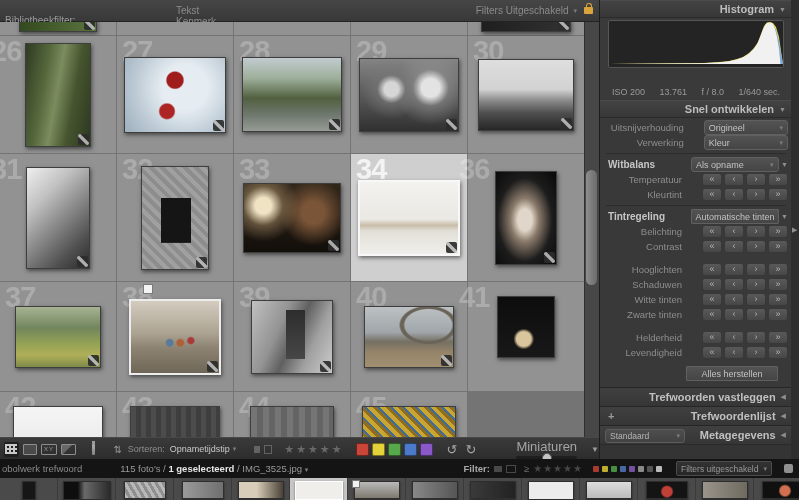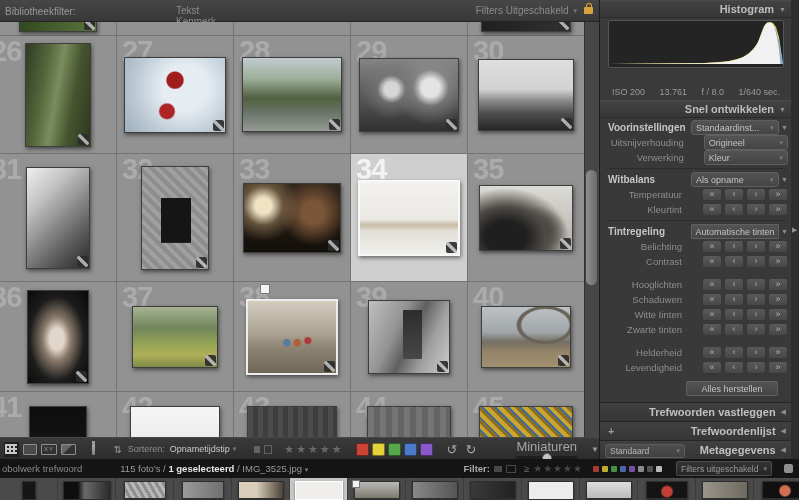--- a/index.html
+++ b/index.html
@@ -3,21 +3,21 @@
 <meta charset="utf-8">
 <style>
   html,body{margin:0;padding:0;background:#1a1a1a;}
   .stage{position:relative;width:799px;height:500px;overflow:hidden;background:#929292;
          font-family:"Liberation Sans",sans-serif;user-select:none;}
 
   
   .topbar{position:absolute;left:0;top:0;width:599px;height:21px;
           background:linear-gradient(#464646,#383838);border-bottom:1px solid #242424;
           font-size:10px;color:#9b9b9b;}
-  .tb-title{position:absolute;left:5px;top:6px;}
+  .tb-title{position:absolute;left:5px;top:15px;}
   .tb-items{position:absolute;left:176px;top:5px;display:flex;flex-direction:column;}
   .tb-item{color:#8b8b8b;}
   .tb-right{position:absolute;right:22px;top:5px;display:flex;align-items:center;gap:5px;color:#8b8b8b;}
   .caret{font-size:7px;color:#7d7d7d;}
   .lock{position:absolute;right:6px;top:7px;width:9px;height:7px;background:#d9a43c;border-radius:1px;}
   .lock::before{content:"";position:absolute;left:1.5px;top:-4px;width:4px;height:4px;
                 border:1.5px solid #d9a43c;border-bottom:none;border-radius:3px 3px 0 0;}
 
   
   .grid{position:absolute;left:0;top:22px;width:584px;height:415px;background:#747474;
@@ -230,27 +230,20 @@
 
       </div>
       <div class="cell" style="background: rgb(207, 207, 207);">
         <span class="cellnum" style="color: rgba(255, 255, 255, 0.75);">34</span>
         <div class="thumb" style="width: 98px; height: 72px; border: 2px solid rgb(248, 248, 248); background: linear-gradient(rgb(243, 242, 239) 0%, rgb(234, 232, 227) 52%, rgb(201, 189, 167) 60%, rgb(226, 223, 216) 68%, rgb(240, 239, 235) 100%);">
           <span class="badge"></span>
         </div>
 
       </div>
       <div class="cell">
-        <span class="cellnum">35</span>
-        <div class="thumb" style="width: 92px; height: 64px; background: radial-gradient(at 28% 80%, rgb(31, 31, 31) 0px, rgb(31, 31, 31) 22%, rgb(78, 74, 69) 42%, rgba(0, 0, 0, 0) 68%), radial-gradient(at 60% 70%, rgb(58, 58, 58) 0px, rgb(58, 58, 58) 14%, rgba(0, 0, 0, 0) 40%), linear-gradient(rgb(220, 218, 213), rgb(181, 177, 170));">
-          <span class="badge"></span>
-        </div>
-
-      </div>
-      <div class="cell">
         <span class="cellnum" style="margin-left: -14px;">36</span>
         <div class="thumb" style="width: 60px; height: 92px; background: radial-gradient(at 48% 52%, rgb(224, 214, 201) 0px, rgb(224, 214, 201) 16%, rgb(138, 122, 106) 32%, rgb(28, 28, 28) 62%, rgb(8, 8, 8) 100%);">
           <span class="badge"></span>
         </div>
 
       </div>
       <div class="cell">
         <span class="cellnum">37</span>
         <div class="thumb" style="width: 84px; height: 60px; background: linear-gradient(rgb(167, 179, 148) 0%, rgb(113, 134, 92) 35%, rgb(149, 163, 85) 62%, rgb(176, 175, 88) 80%, rgb(126, 138, 73) 100%);">
           <span class="badge"></span>
@@ -336,28 +329,20 @@
       <span>f / 8.0</span>
       <span>1/640 sec.</span>
     </div>
 
     <div class="phead">
       <span>Snel ontwikkelen</span>
       <span class="tri">▼</span>
     </div>
 
     <div class="qbox">
-      <div class="qrow">
-        <span class="qtitle">Voorinstellingen</span>
-        <span class="qdrop">
-          <span>Standaardinst...</span>
-          <span class="caret">▾</span>
-        </span>
-        <span class="qtri">▼</span>
-      </div>
       <div class="qrow">
         <span class="qlbl">Uitsnijverhouding</span>
         <span class="qdrop">
           <span>Origineel</span>
           <span class="caret">▾</span>
         </span>
       </div>
       <div class="qrow">
         <span class="qlbl">Verwerking</span>
         <span class="qdrop">

